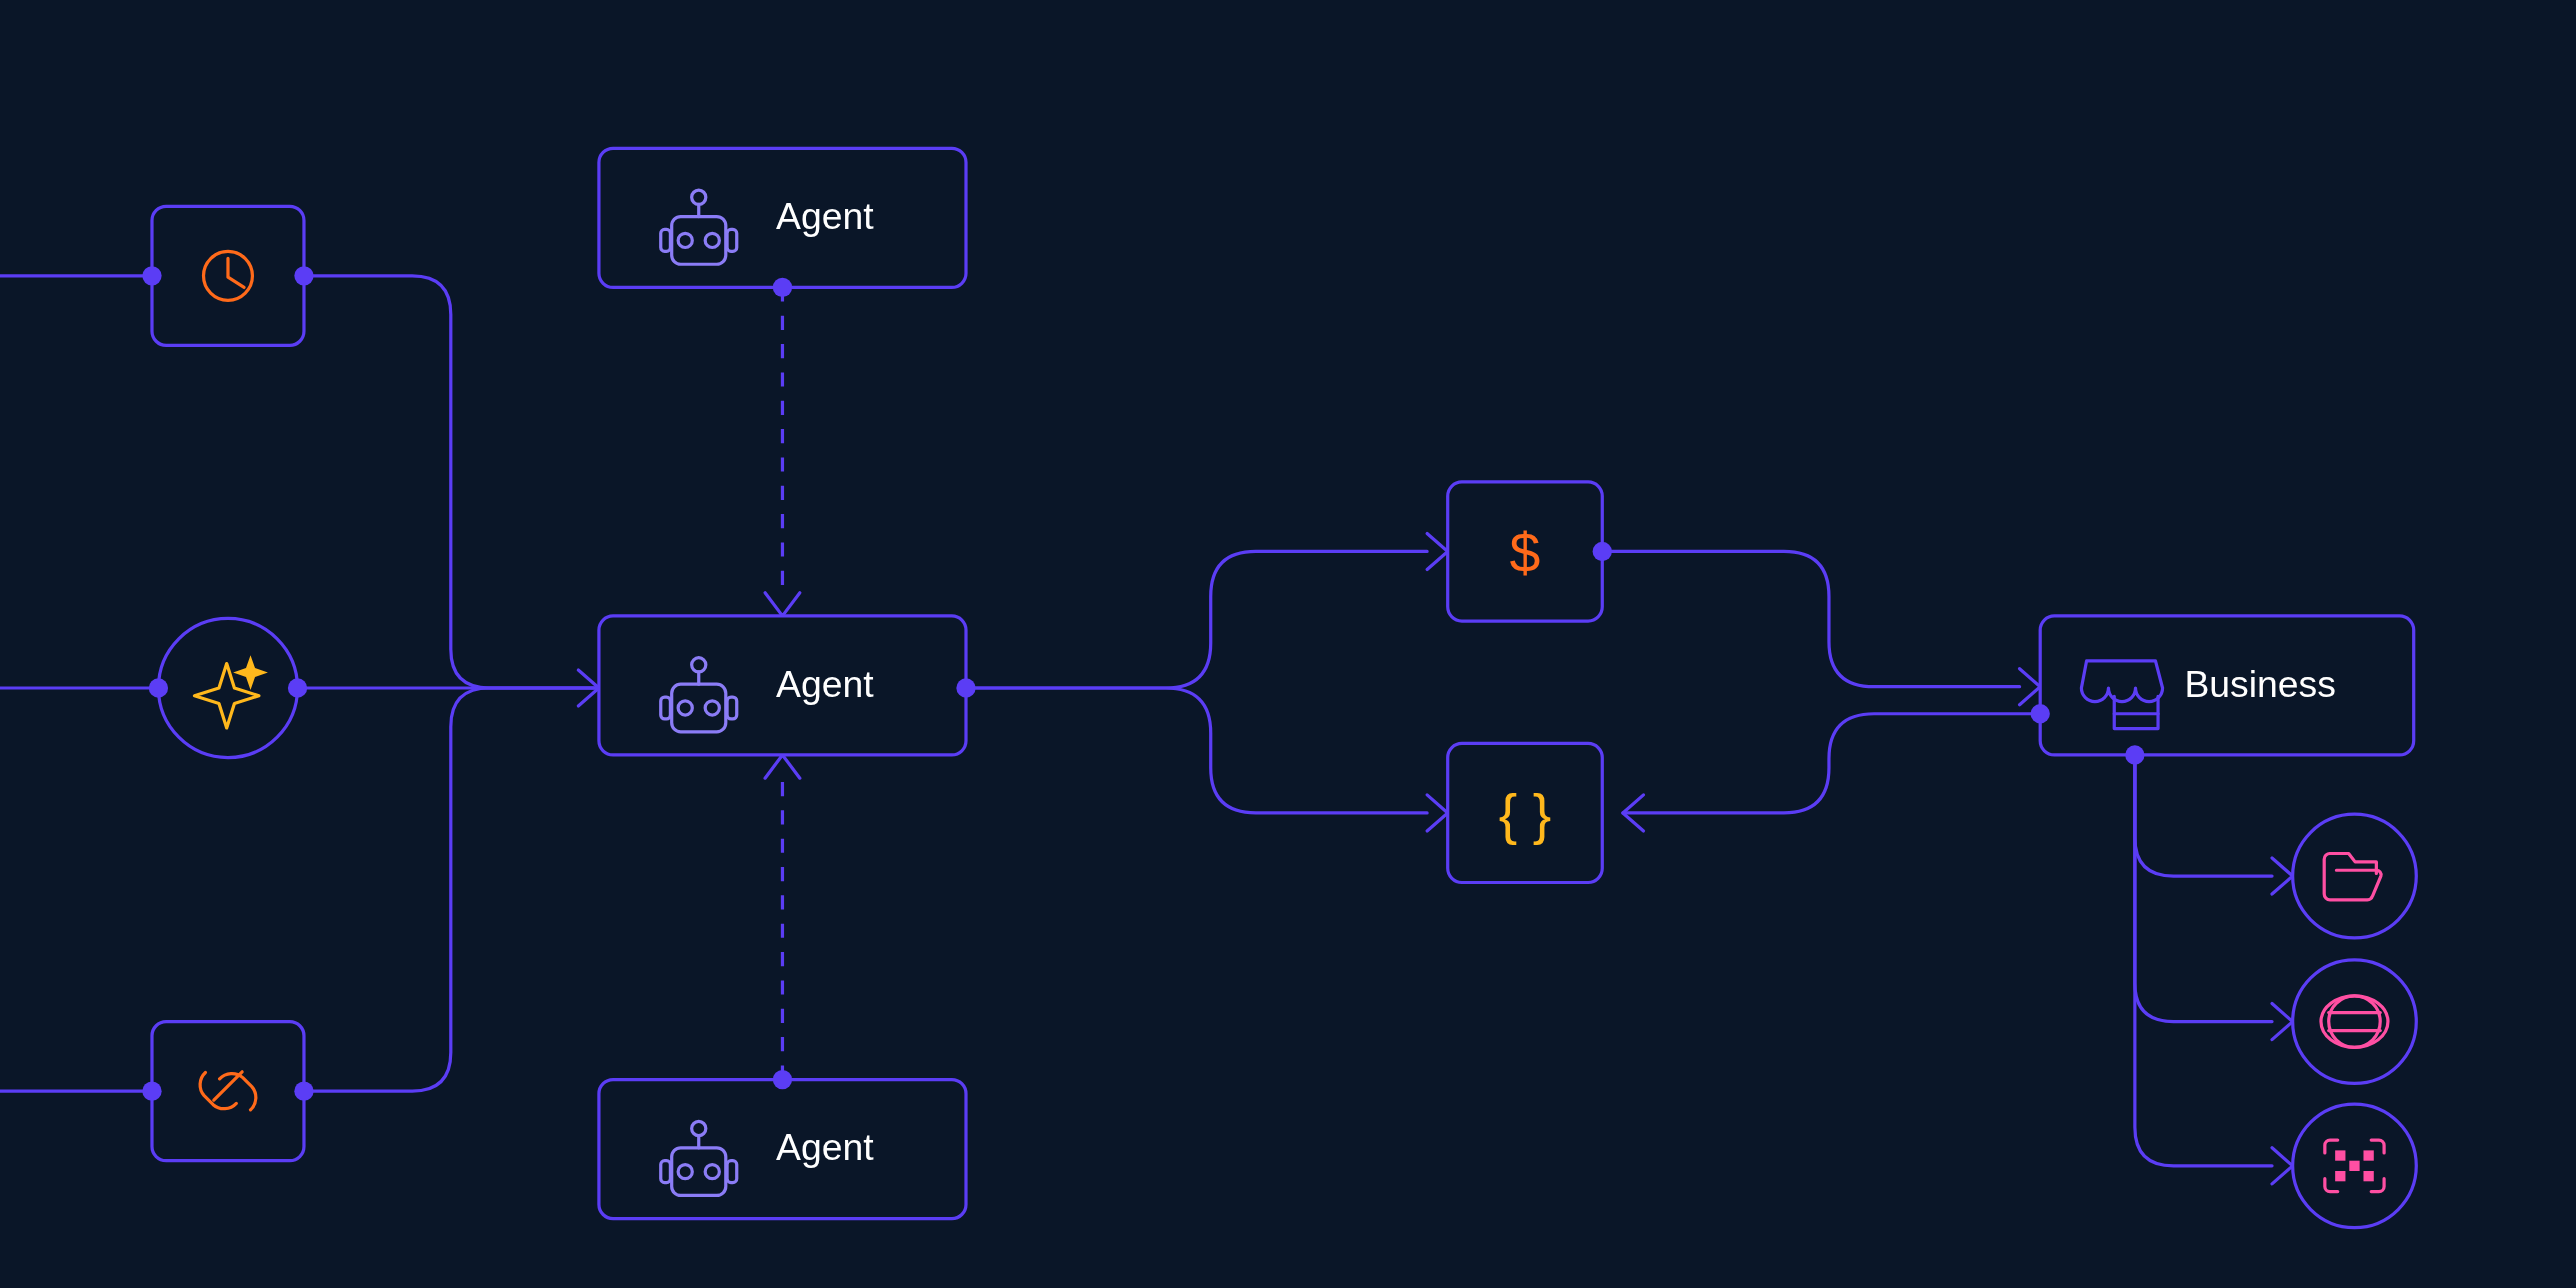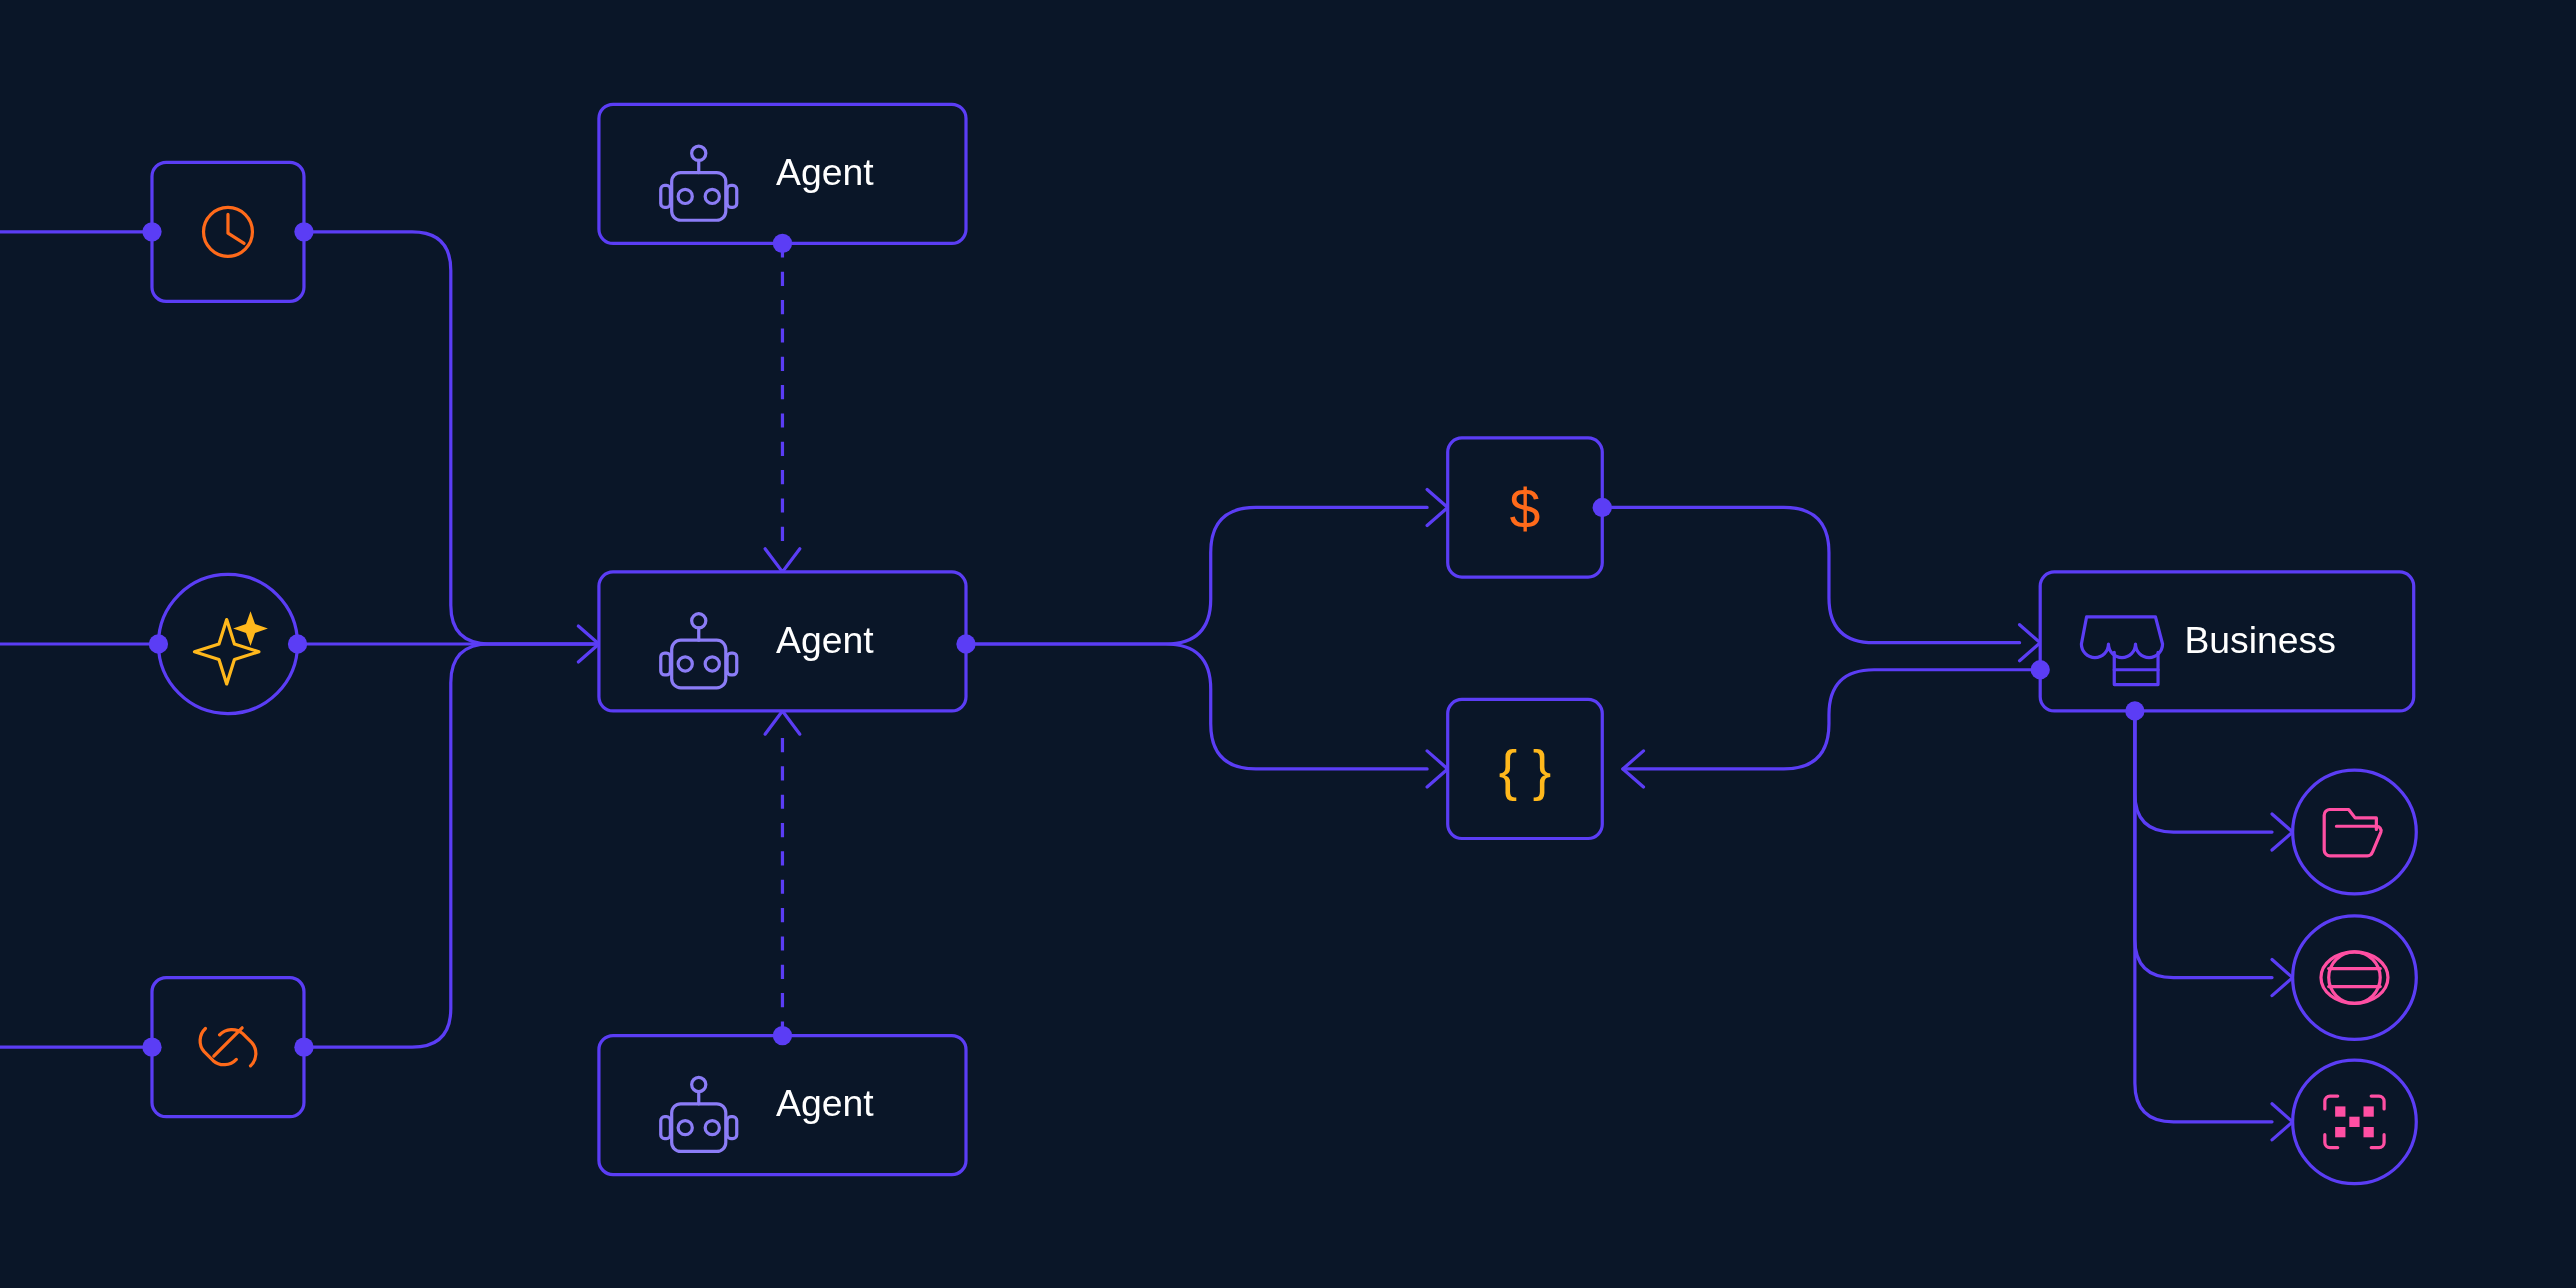--- a/index.html
+++ b/index.html
@@ -12,20 +12,21 @@
     width: 2576px;
     height: 1288px;
     overflow: hidden;
     font-family: "Liberation Sans", sans-serif;
   }
   #canvas {
     position: relative;
     width: 2576px;
     height: 980px;
     background: #0a1628;
+    margin-top: 44px;
   }
   svg#diagram {
     position: absolute;
     inset: 0;
     width: 2576px;
     height: 1288px;
     display: block;
   }
   .edge {
     fill: none;

